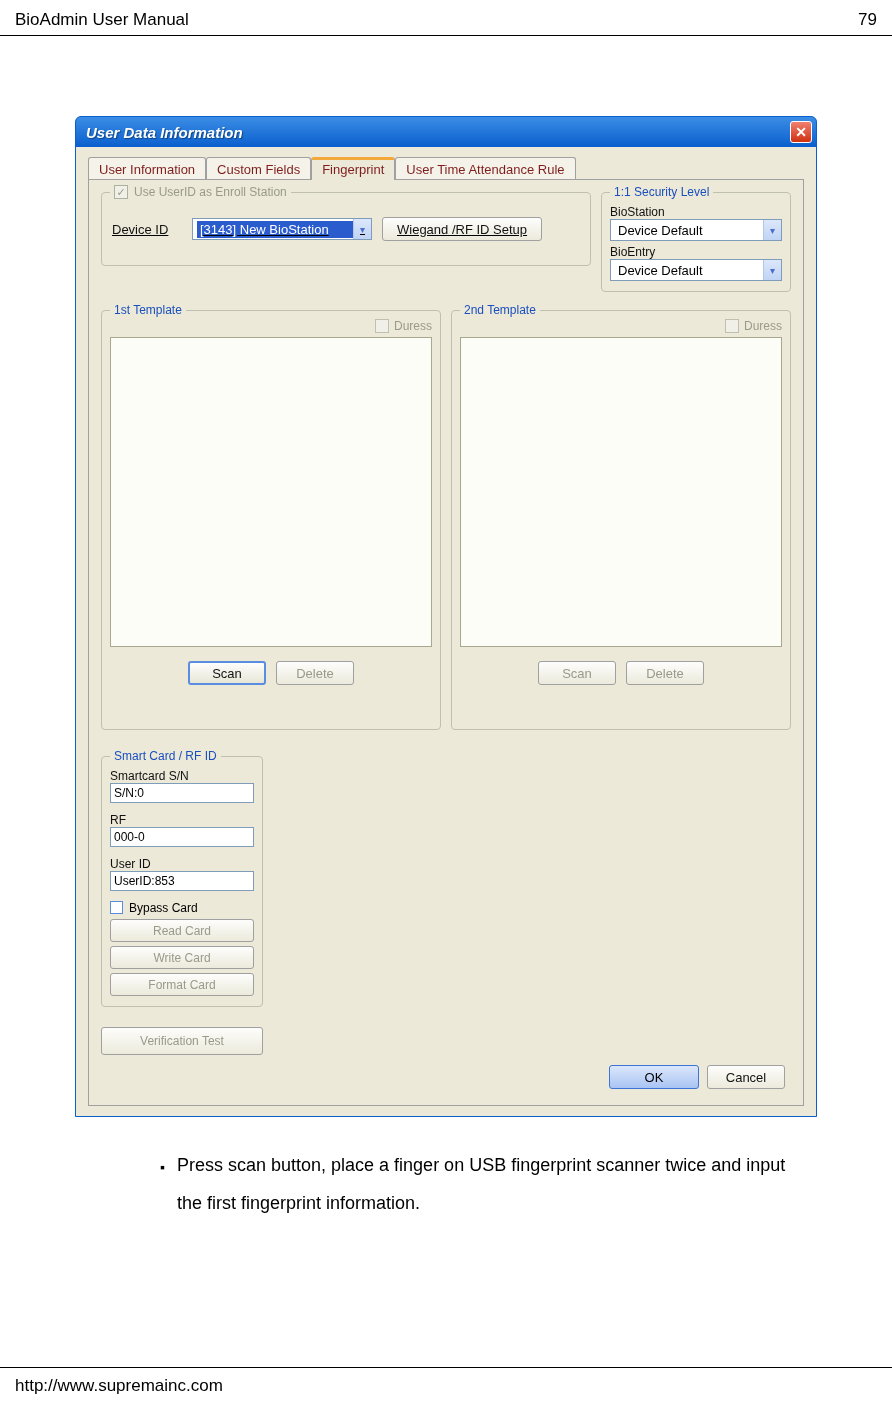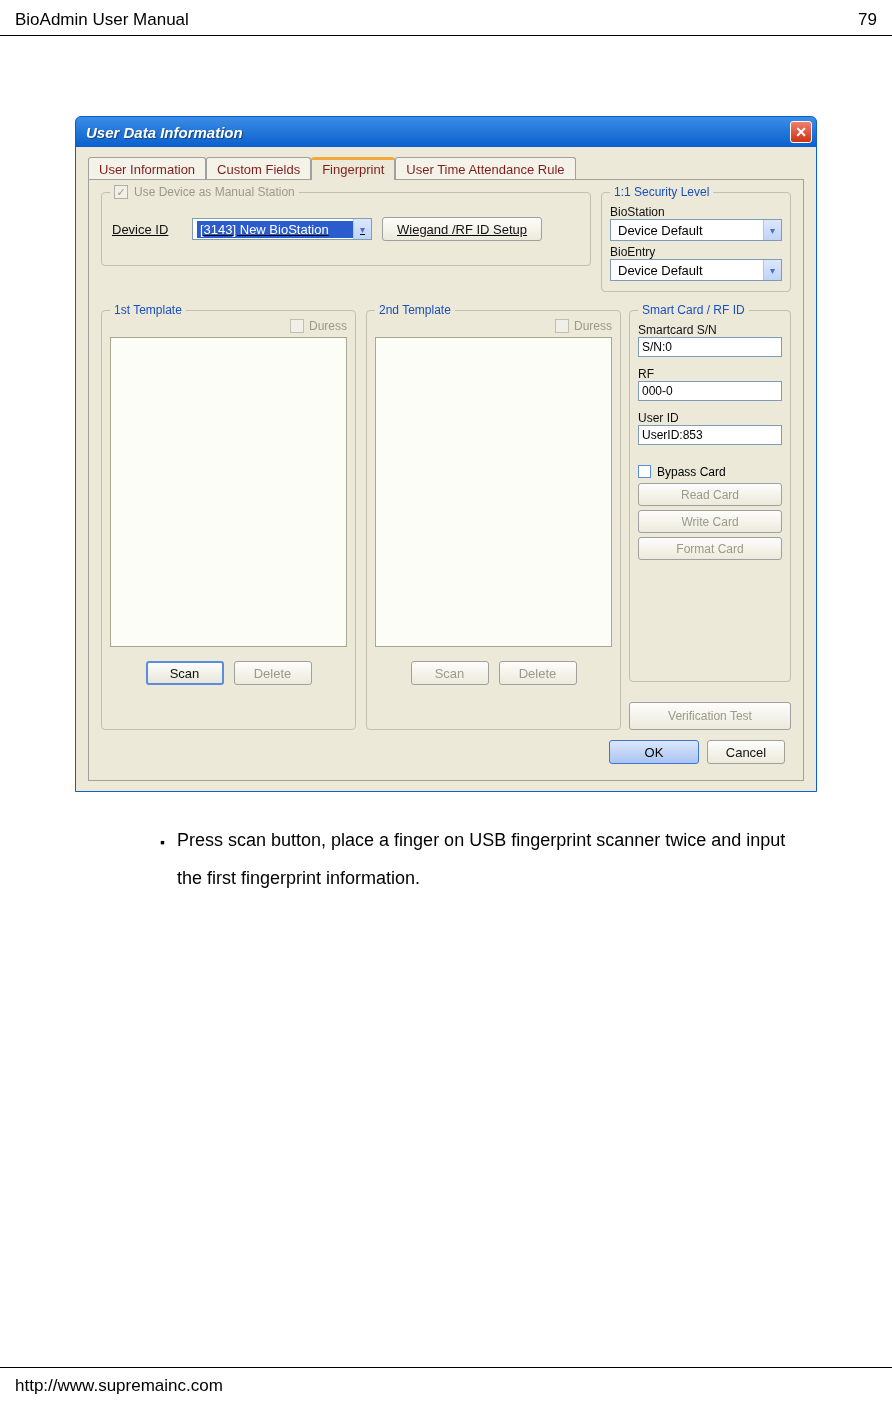--- a/index.html
+++ b/index.html
@@ -175,21 +175,21 @@
       cursor: pointer;
     }
     .xp-button.primary {
       background: linear-gradient(to bottom, #fdfdfc, #e8e6d7);
       border: 2px solid #5a8de0;
     }
     .xp-button:disabled, .xp-button.disabled {
       color: #9a9a8a;
       cursor: default;
     }
-    .main-layout { display: flex; gap: 8px; }
+    .main-layout { display: flex; gap: 26px; flex-direction: column; }
     .left-col { flex: 1; display: flex; gap: 10px; }
     .right-col { width: 162px; display: flex; flex-direction: column; gap: 8px; }
     .template-fieldset {
       flex: 1;
       border: 1px solid #c0c0b0;
       border-radius: 4px;
       padding: 8px;
       position: relative;
       height: 420px;
     }
@@ -255,21 +255,21 @@
       font-size: 18px;
       line-height: 2.1;
       display: flex;
       gap: 12px;
     }
     .instruction .bullet { font-size: 14px; margin-top: 6px; }
     .enroll-box { width: 490px; height: 74px; position: relative; padding-top: 6px; }
     .checkbox-label-row { display: flex; align-items: center; gap: 6px; position: absolute; top: -8px; left: 8px; background: #ece9d8; padding: 0 4px; }
     .sec-fieldset { padding: 8px 8px 10px; }
     .smart-fieldset { padding: 8px 8px 10px; flex: 1; }
-    .bypass-row { display: flex; gap: 6px; margin-top: 20px; font-size: 12px; }
+    .bypass-row { display: flex; gap: 6px; margin-top: 10px; font-size: 12px; }
     .chk-empty {
       width: 13px; height: 13px; border: 1px solid #5a8de0; background: #fff;
     }
   </style>
 </head>
 <body>
 
 <div class="page-header">
   <span>BioAdmin User Manual</span>
   <span>79</span>
@@ -285,21 +285,21 @@
       <div class="tab">User Information</div>
       <div class="tab">Custom Fields</div>
       <div class="tab active">Fingerprint</div>
       <div class="tab">User Time Attendance Rule</div>
     </div>
     <div class="tab-content">
       <div style="display:flex; gap:10px; margin-bottom:10px;">
         <div class="fieldset enroll-box">
           <div class="checkbox-label-row">
             <span class="xp-check">✓</span>
-            <span class="fieldset-legend gray" style="position:static;padding:0">Use Device as Manual Station</span>
+            <span class="fieldset-legend gray" style="position:static;padding:0">Use UserID as Enroll Station</span>
           </div>
           <div class="enroll-row" style="margin-top:18px;">
             <span class="xp-label" style="width:70px">Device ID</span>
             <div class="xp-select" style="width:180px">
               <span class="sel-val">[3143] New BioStation</span>
               <span class="dd-btn">▾</span>
             </div>
             <button class="xp-button">Wiegand /RF ID Setup</button>
           </div>
         </div>

